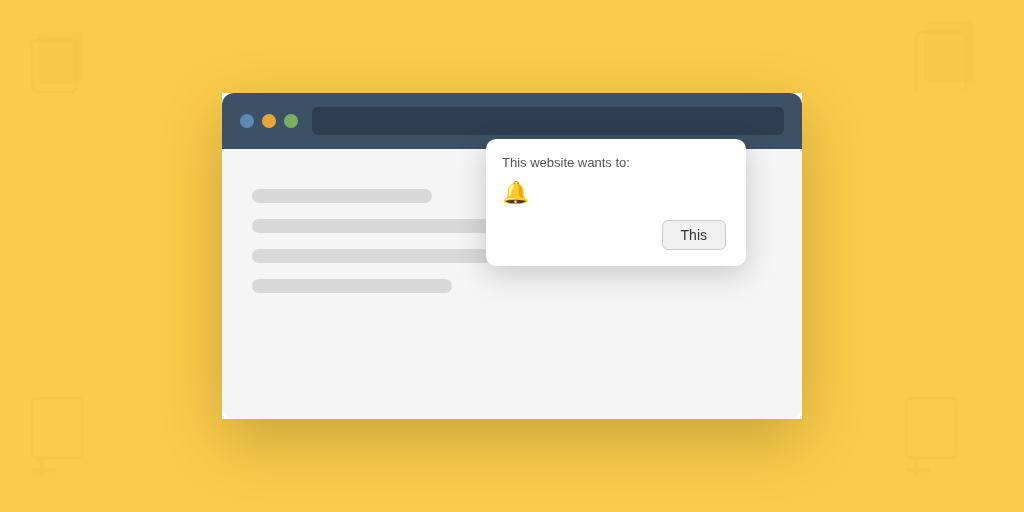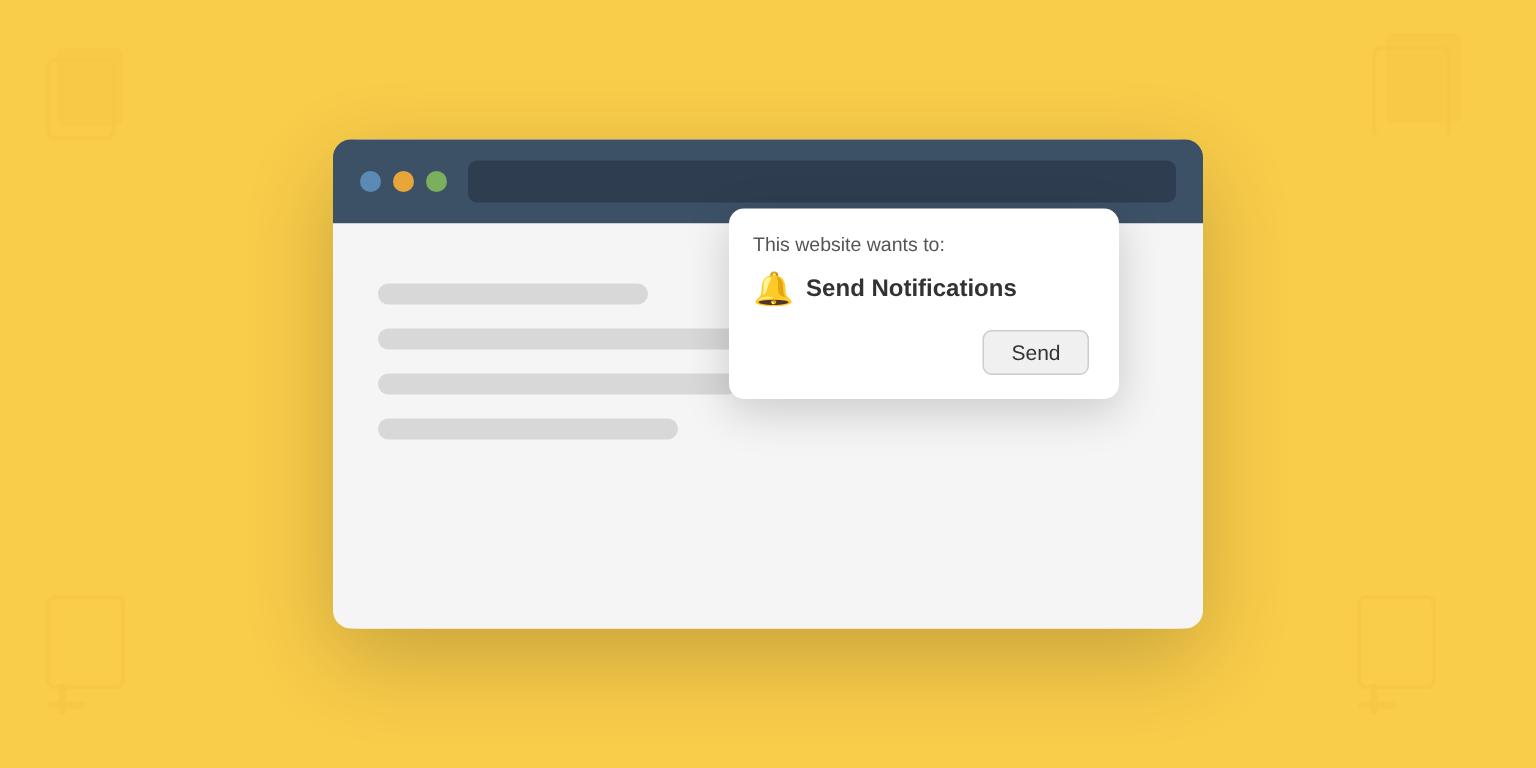--- a/index.html
+++ b/index.html
@@ -44,21 +44,21 @@
     .bg-icon-br {
       bottom: 20px;
       right: 50px;
       font-size: 70px;
     }
 
     
     .browser-window {
       width: 580px;
       background: white;
-      border-radius: 16px;
+      border-radius: 0;
       box-shadow: 0 20px 60px rgba(0,0,0,0.2);
       overflow: visible;
       position: relative;
     }
 
     
     .browser-toolbar {
       background: #3D5166;
       border-radius: 12px 12px 0 0;
       padding: 14px 18px;
@@ -216,24 +216,23 @@
     </div>
     <div class="address-bar"></div>
   </div>
 
   <div class="browser-content">
 
     <div class="notification-popup">
       <div class="popup-title">This website wants to:</div>
       <div class="popup-notification-row">
         <span class="bell-icon">🔔</span>
-        <span class="popup-notification-text">Send Notifications</span>
       </div>
       <div class="popup-actions">
-        <button class="popup-btn">Send</button>
+        <button class="popup-btn">This</button>
       </div>
     </div>
 
     <div class="content-lines">
       <div class="content-line line-1"></div>
       <div class="content-line line-2"></div>
       <div class="content-line line-3"></div>
       <div class="content-line line-4"></div>
     </div>
 

